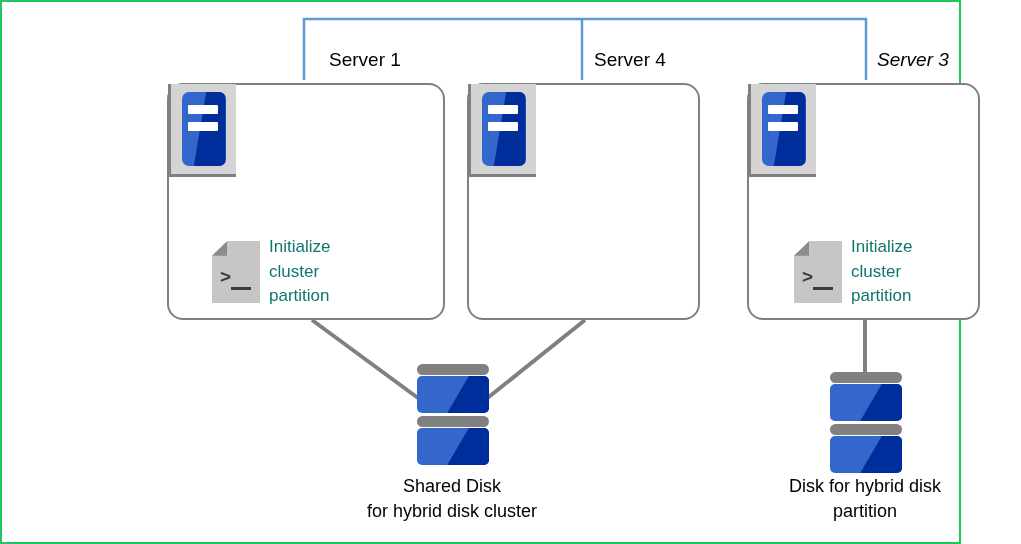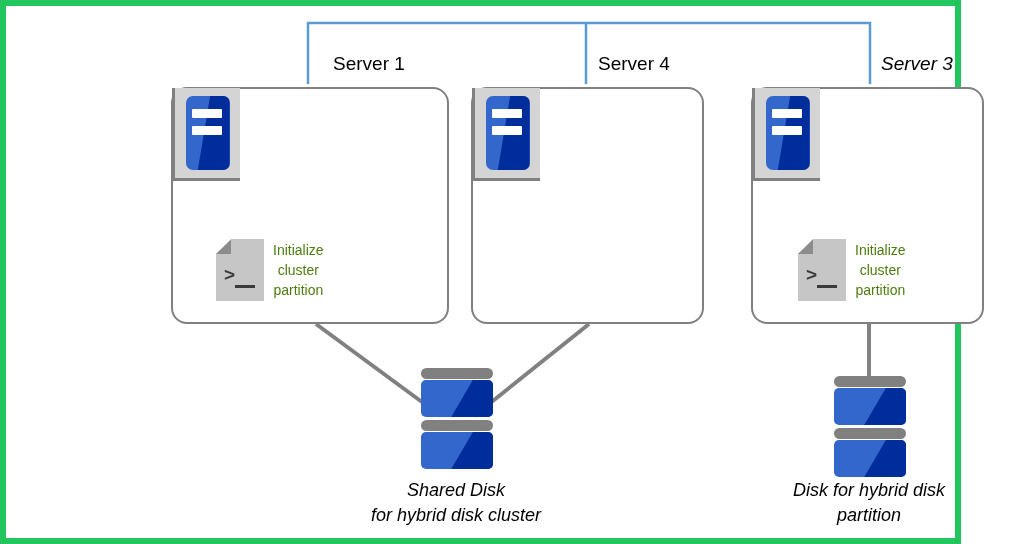--- a/index.html
+++ b/index.html
@@ -11,21 +11,21 @@
     width: 1021px;
     height: 544px;
     font-family: "Liberation Sans", sans-serif;
     overflow: hidden;
   }
   #canvas {
     position: relative;
     width: 961px;
     height: 544px;
     background: #ffffff;
-    border: 6px solid #22c55e;
+    border: 2px solid #22c55e;
     box-sizing: border-box;
   }
   svg.layer {
     position: absolute;
     left: 0;
     top: 0;
     width: 1021px;
     height: 544px;
     pointer-events: none;
   }
@@ -129,25 +129,24 @@
   }
   .doc-icon .under {
     position: absolute;
     left: 19px;
     top: 46px;
     width: 20px;
     height: 3px;
     background: #3b3b3b;
   }
   .doc-text {
-    font-size: 14px;
-    color: #4d7c0f;
+    font-size: 17px;
+    color: #0f766e;
     line-height: 1.45;
     white-space: nowrap;
-    text-align: center;
   }
 
   
   .disk {
     position: absolute;
     width: 72px;
   }
   .disk .platter-bar {
     width: 72px;
     height: 11px;
@@ -176,21 +175,20 @@
   .disk .gap { height: 3px; }
 
   
   .caption {
     position: absolute;
     text-align: center;
     font-size: 18px;
     color: #000000;
     line-height: 1.4;
     white-space: nowrap;
-    font-style: italic;
   }
 </style>
 </head>
 <body>
 
 <div id="canvas">
 
   <svg class="layer" viewBox="0 0 1021 544" xmlns="http://www.w3.org/2000/svg">
 
     <g>

